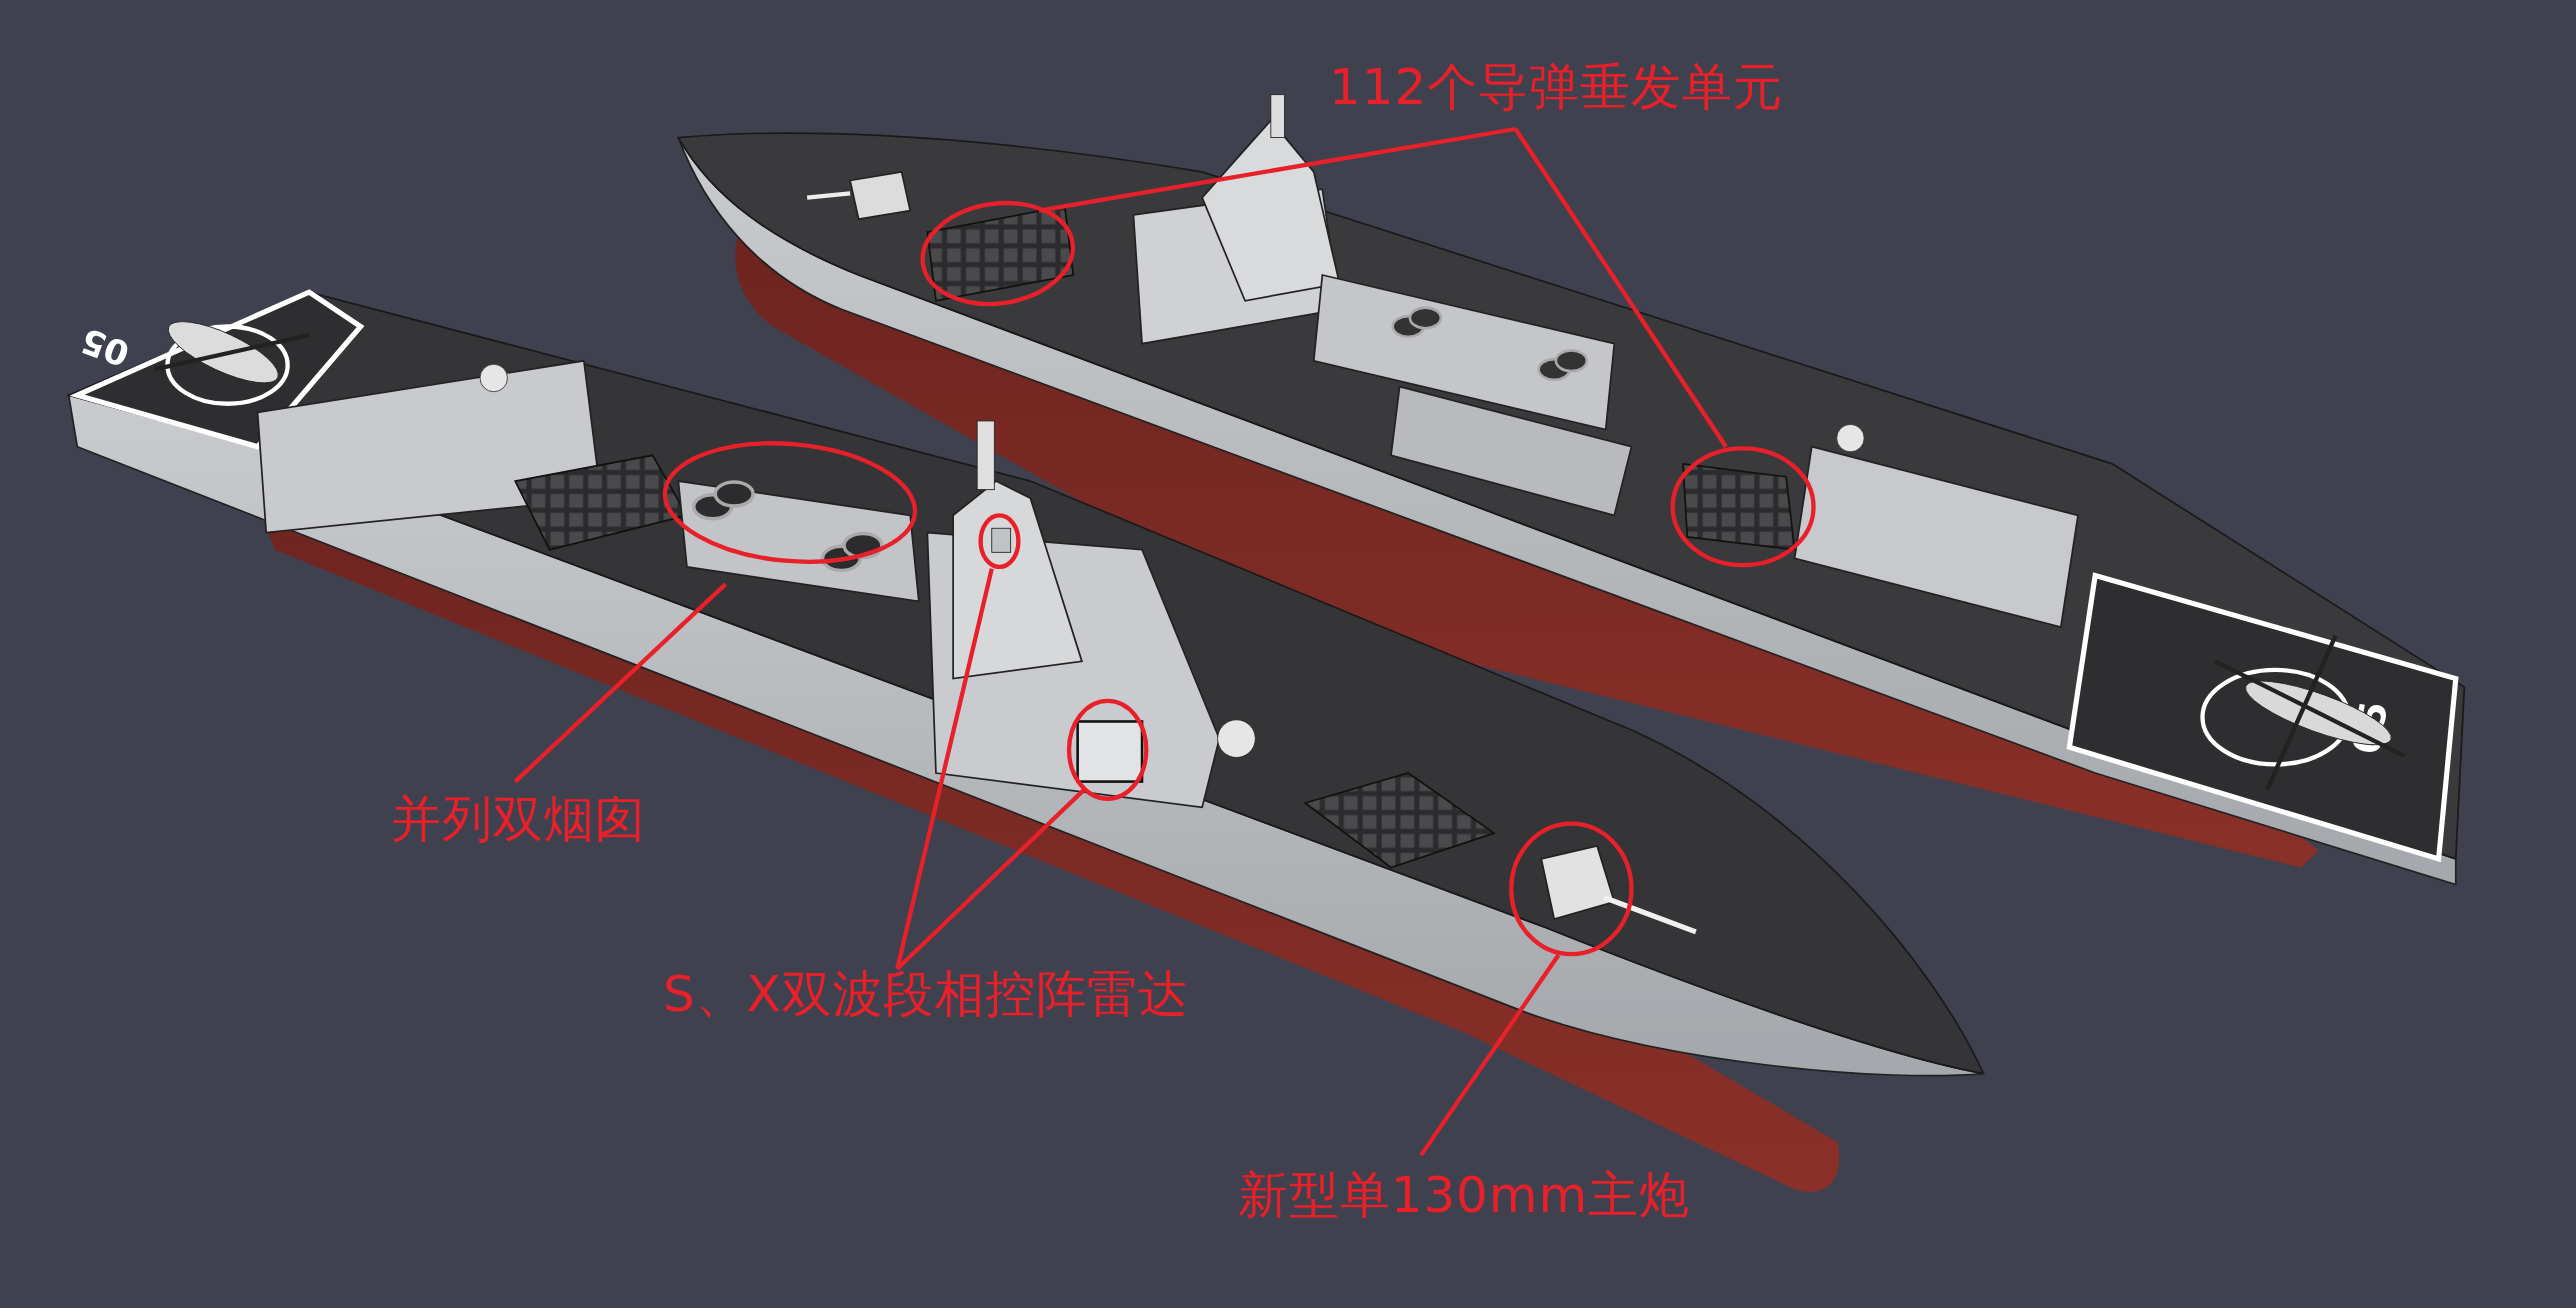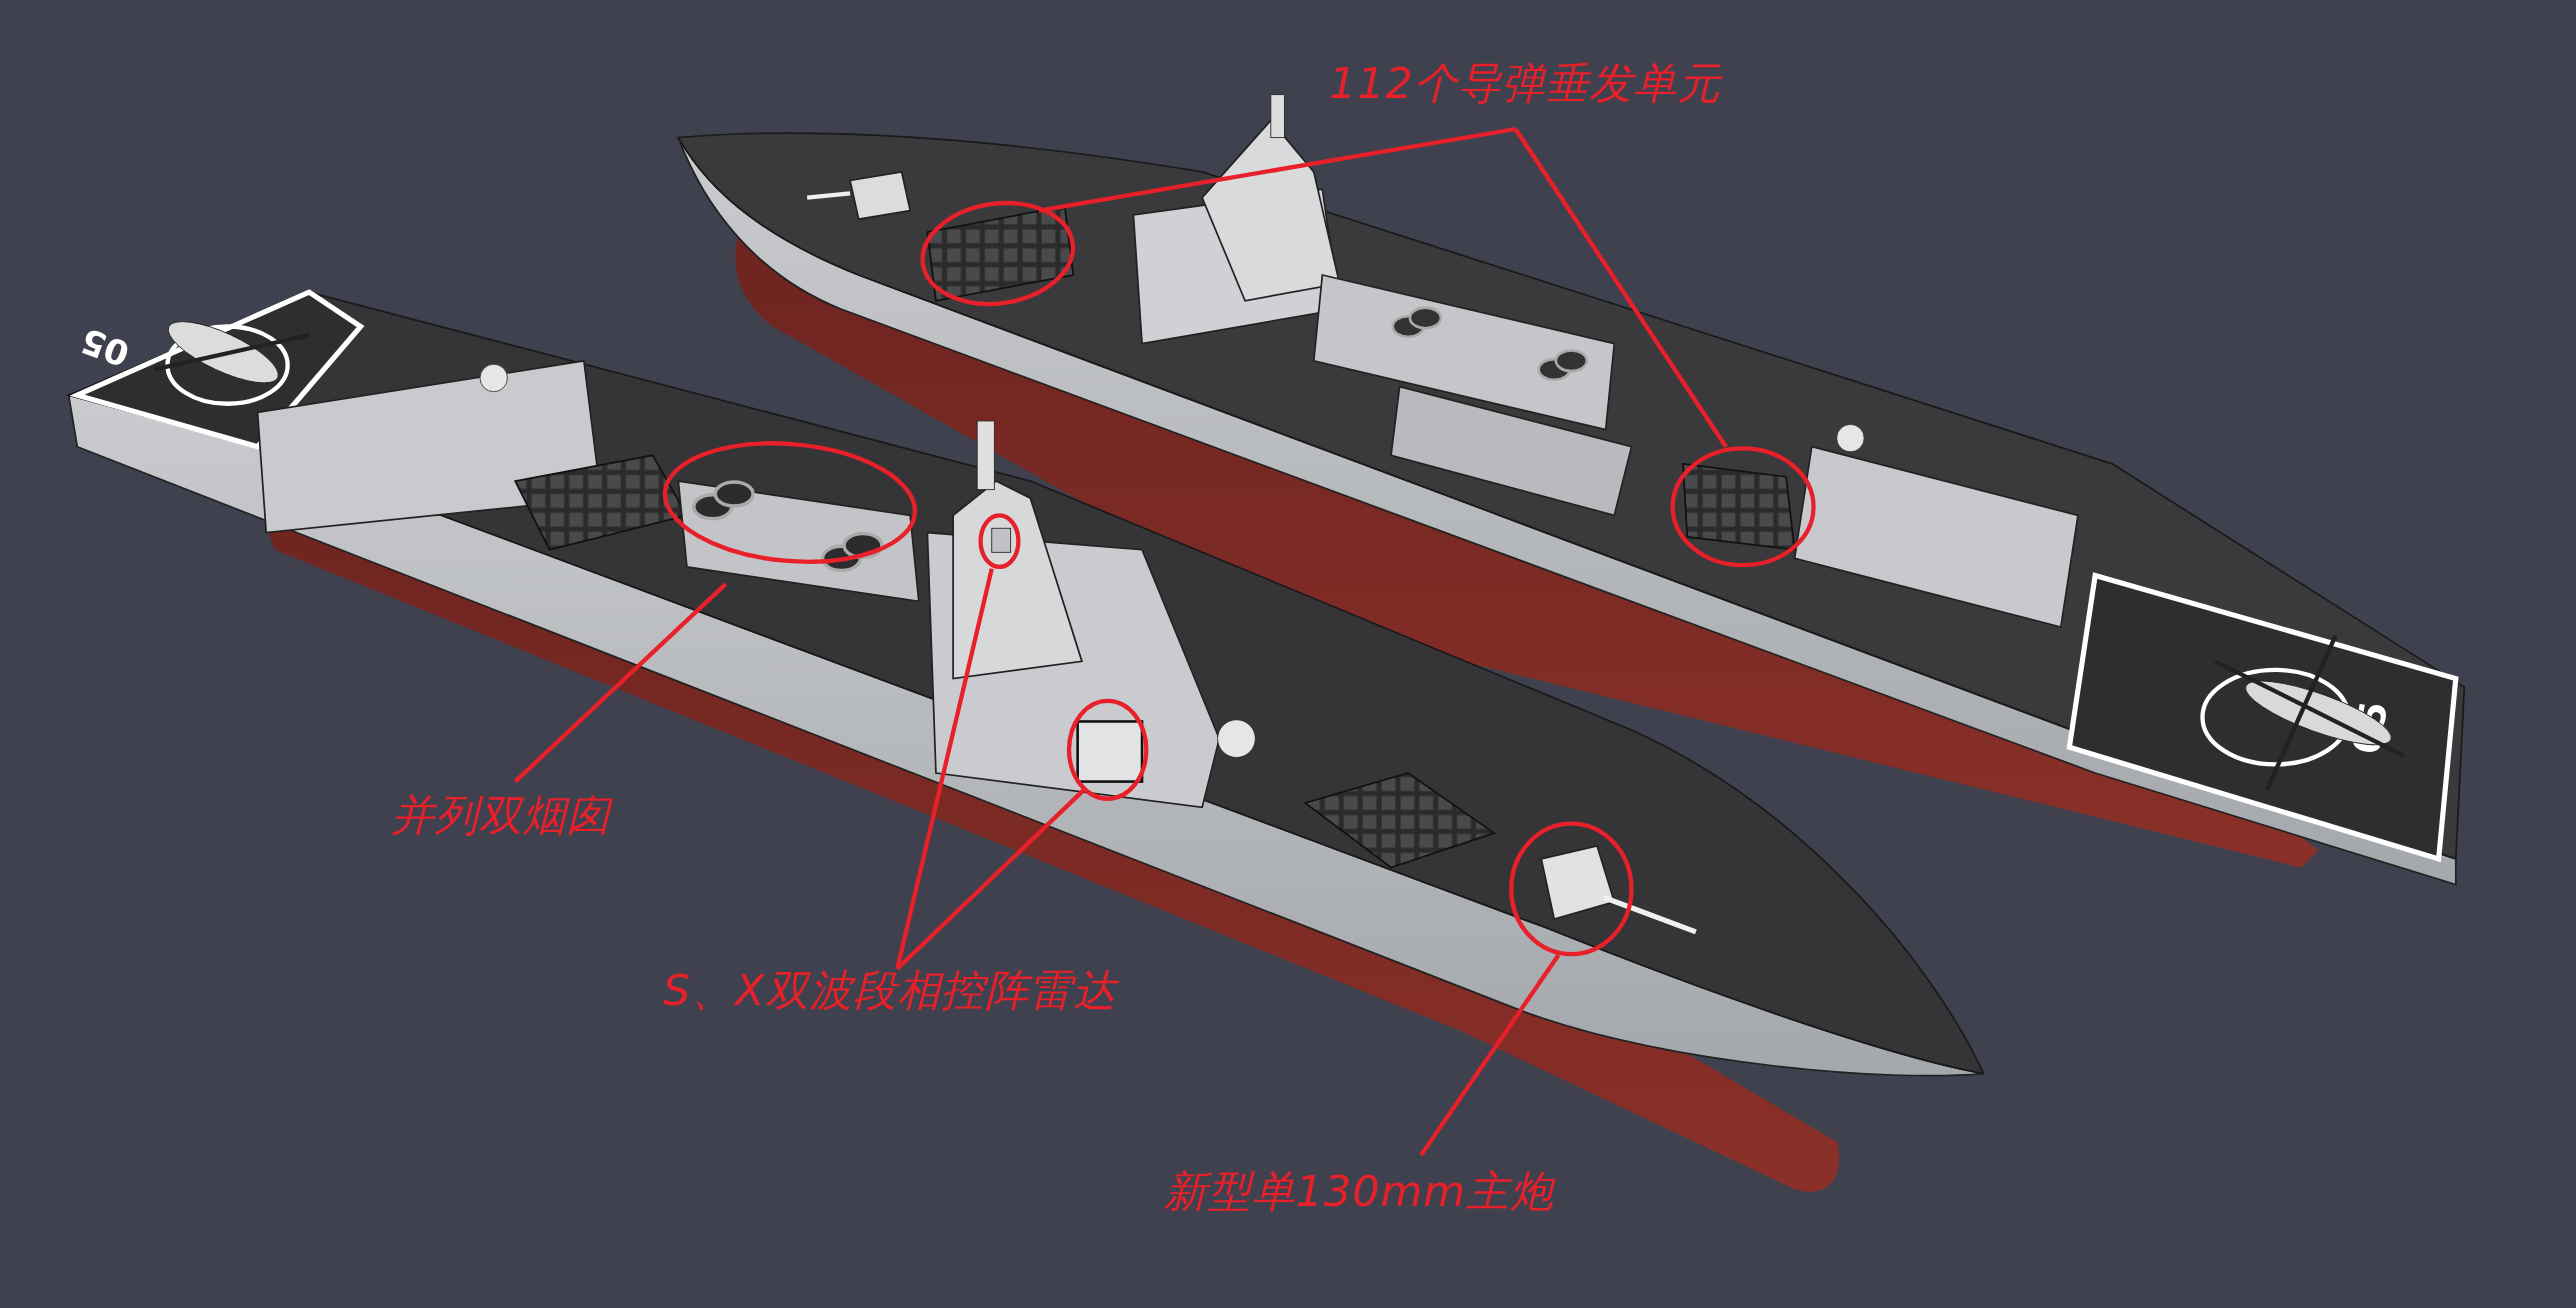--- a/index.html
+++ b/index.html
@@ -6,25 +6,24 @@
   body {
     width: 2576px; height: 1309px; overflow: hidden;
     background: #3f414f;
     font-family: "DejaVu Sans", "Liberation Sans", sans-serif;
     position: relative;
   }
   #scene { position: absolute; left: 0; top: 0; width: 2576px; height: 1309px; }
   .label {
     position: absolute;
     color: #e8202a;
-    font-size: 43px;
+    font-size: 50px;
     line-height: 1;
     white-space: nowrap;
     letter-spacing: 0.9px;
-    font-style: italic;
   }
 </style>
 </head>
 <body>
 
 <svg id="scene" viewBox="0 0 3000 1524" xmlns="http://www.w3.org/2000/svg">
   <defs>
     <linearGradient id="hullSide" x1="0" y1="0" x2="0" y2="1">
       <stop offset="0" stop-color="#c9cbce"></stop>
       <stop offset="1" stop-color="#a4a7ab"></stop>
@@ -137,14 +136,14 @@
     <polyline points="1262,920 1045,1128"></polyline>
 
     <ellipse cx="1830" cy="1035" rx="70" ry="76"></ellipse>
     <polyline points="1815,1112 1655,1345"></polyline>
   </g>
 </svg>
 
 <div class="label" style="left:1329px; top:62px;">112个导弹垂发单元</div>
 <div class="label" style="left:391px; top:794px;">并列双烟囱</div>
 <div class="label" style="left:663px; top:969px;">S、X双波段相控阵雷达</div>
-<div class="label" style="left:1164px; top:1170px;">新型单130mm主炮</div>
+<div class="label" style="left:1238px; top:1170px;">新型单130mm主炮</div>
 
 
 </body></html>

